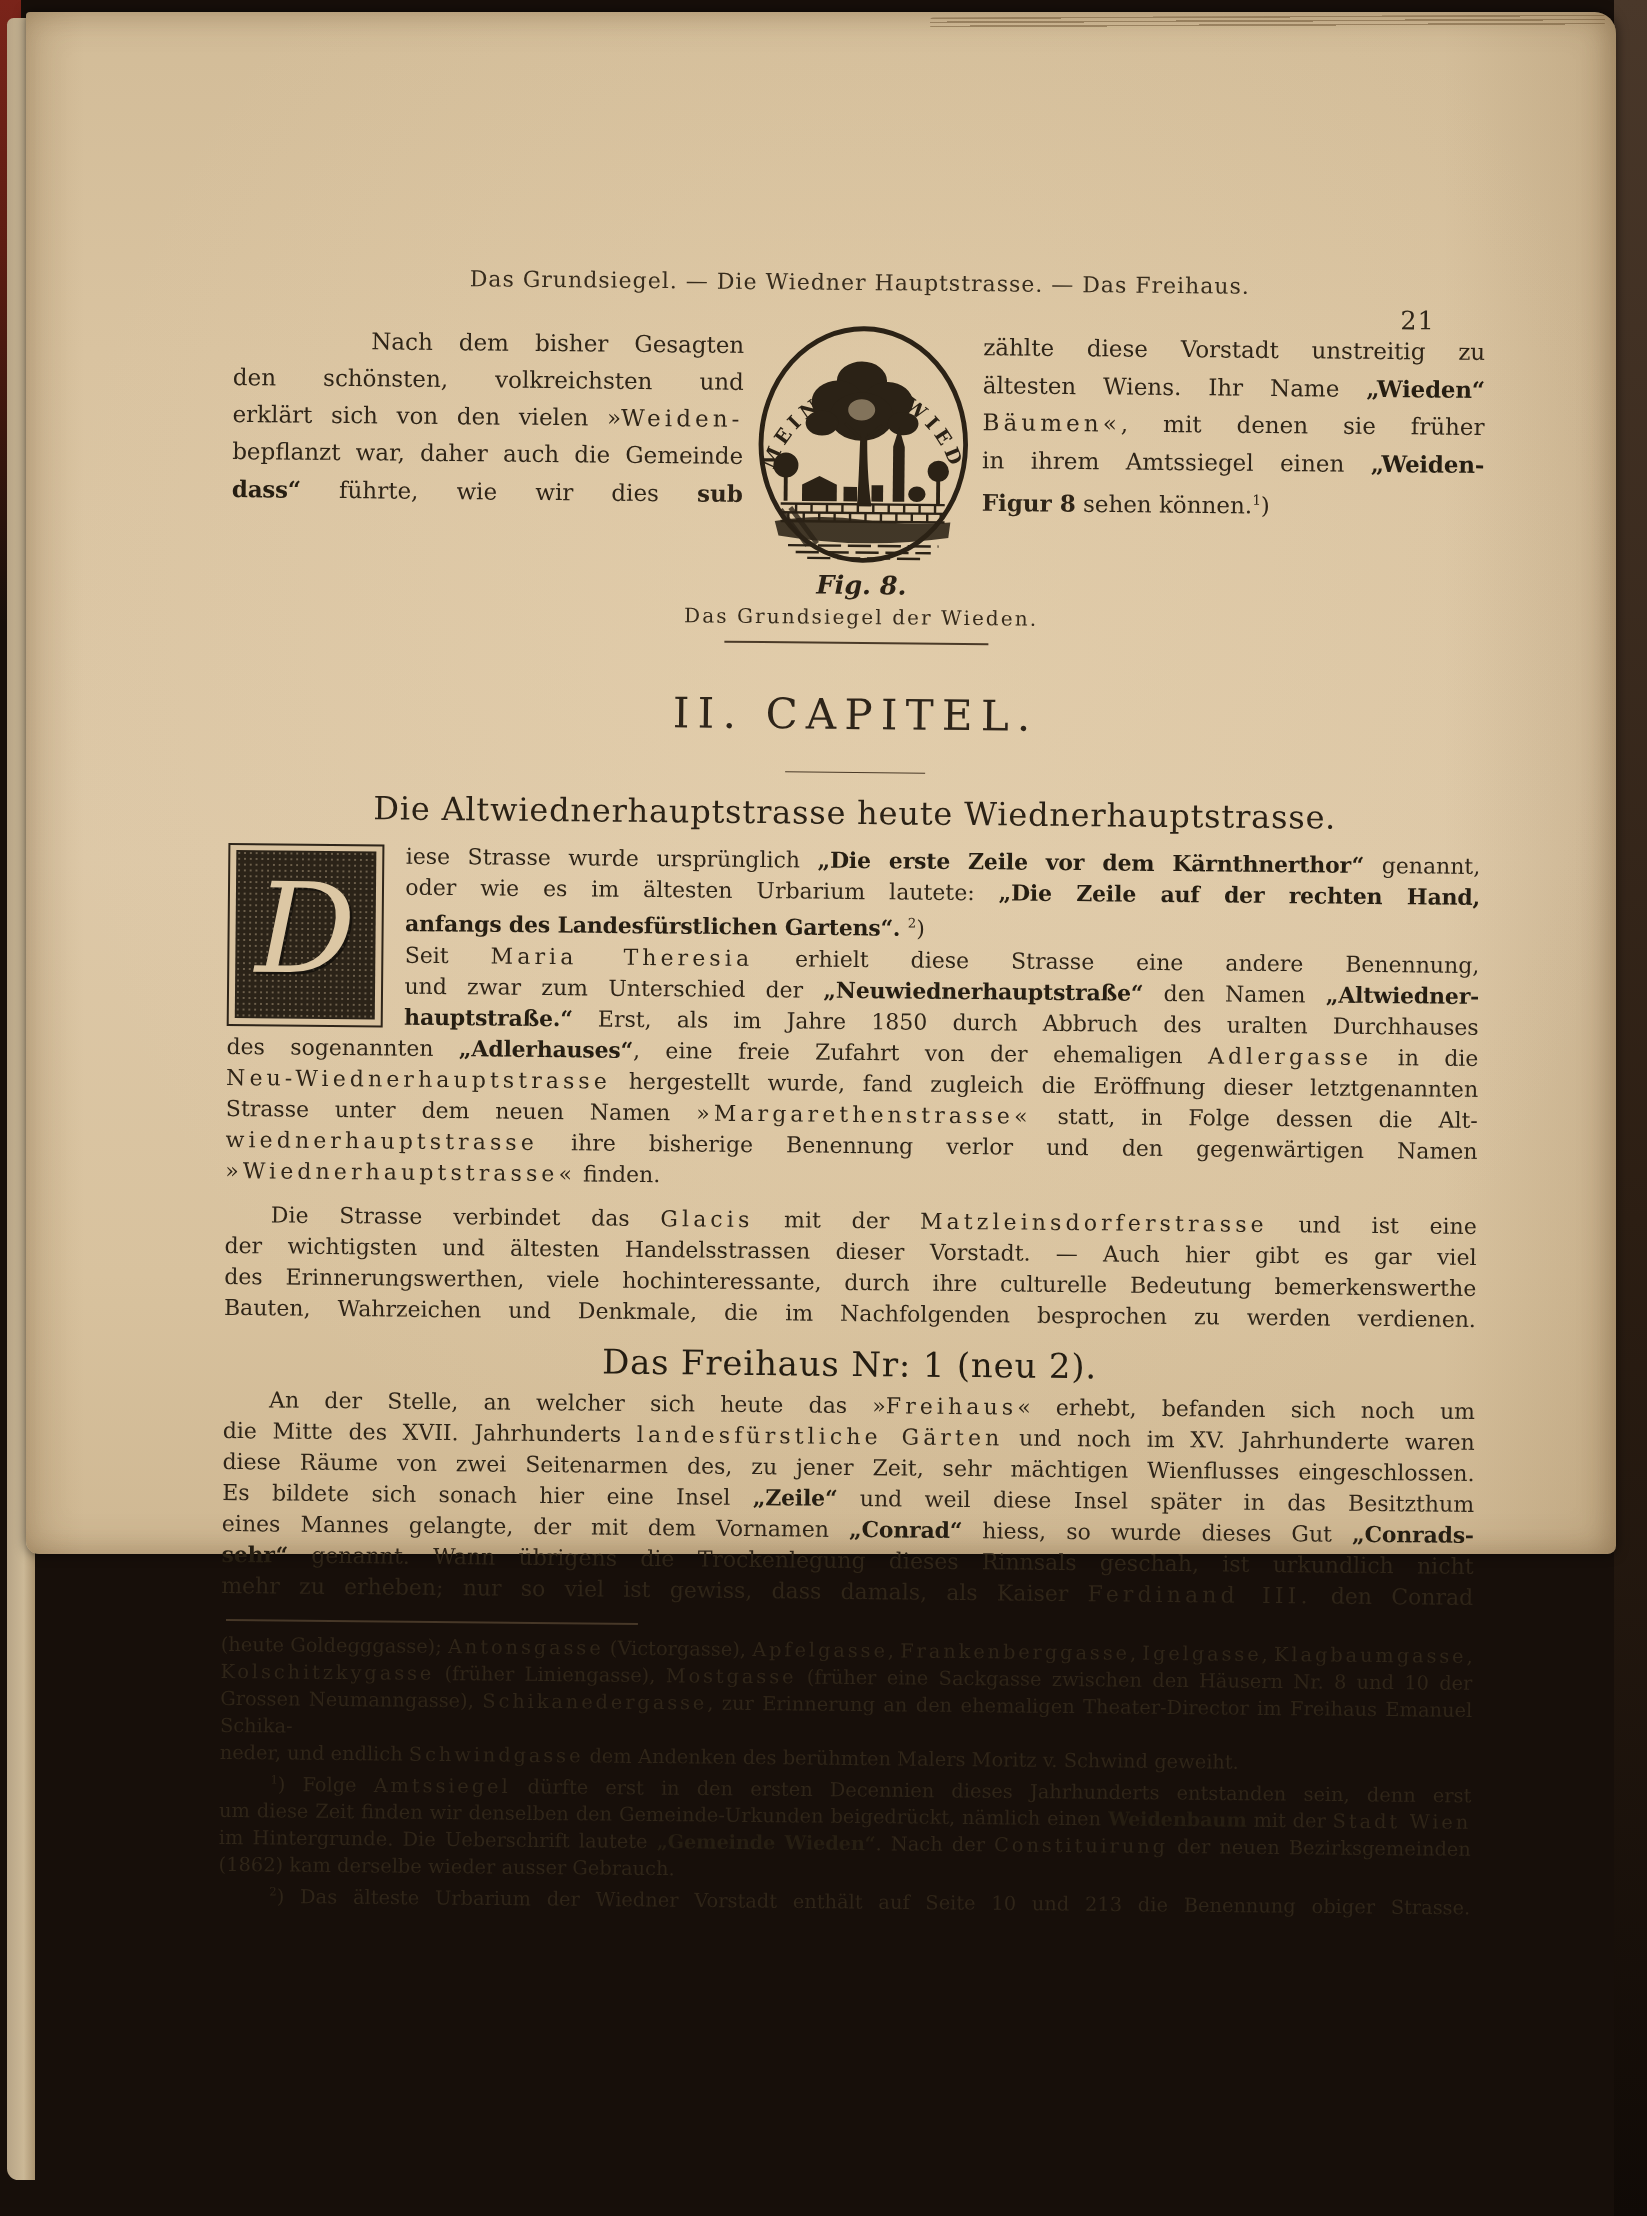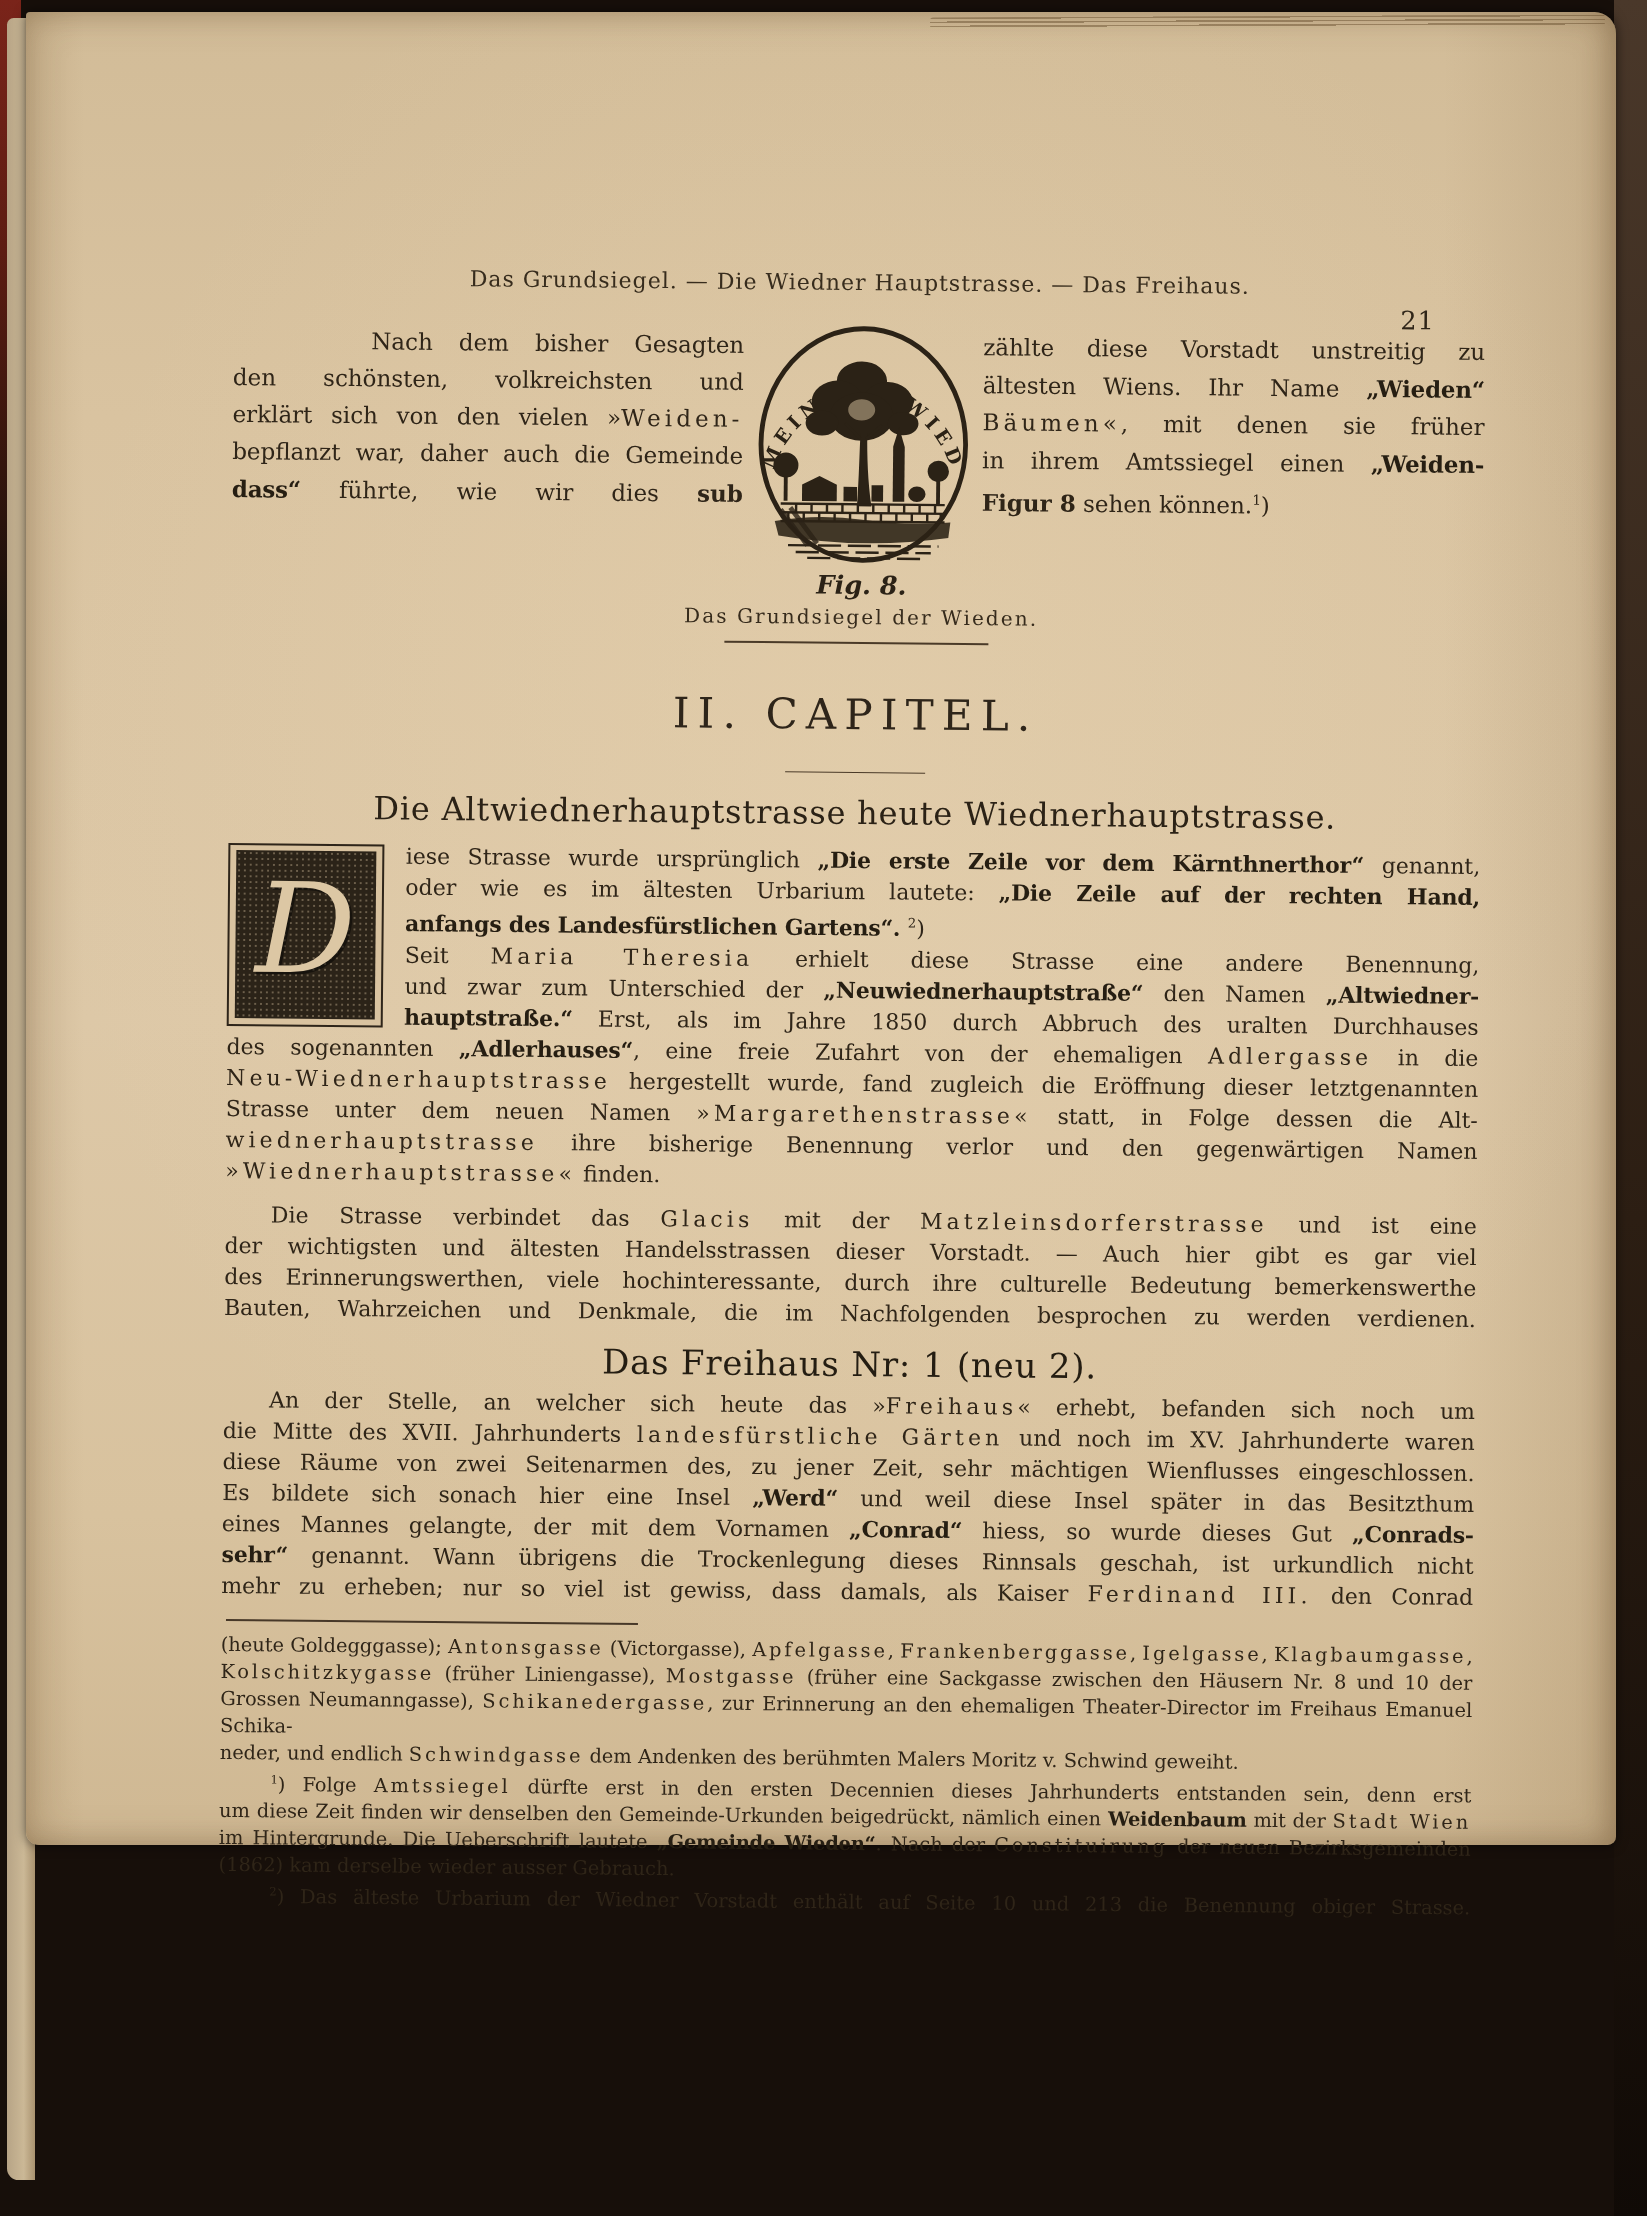--- a/index.html
+++ b/index.html
@@ -18,21 +18,21 @@
     position:absolute;right:0;top:0;width:33px;height:100%;
     background:linear-gradient(180deg,#4a382a 0%,#2c1e13 55%,#100a06 100%);
   }
   
   .page-edge-under{
     position:absolute;left:6.6px;top:18px;width:28px;height:2162px;
     background:linear-gradient(90deg,#b7a486 0%,#cbb896 60%,#a9926f 100%);
     border-radius:6.6px 0 0 11.5px;
   }
   .page{
-    position:absolute;left:26px;top:11.5px;width:1590px;height:1833px;
+    position:absolute;left:26px;top:11.5px;width:1590px;height:1542px;
     background:
       radial-gradient(ellipse 1153px 1318px at 52% 42%, rgba(235,215,180,.35), rgba(0,0,0,0) 70%),
       linear-gradient(90deg, rgba(120,90,50,.14) 0, rgba(120,90,50,0) 58px, rgba(120,90,50,0) 1417px, rgba(120,90,50,.18) 100%),
       linear-gradient(180deg,#d2bc98 0%,#d9c3a0 22%,#ddc8a7 55%,#d8c29e 82%,#cfb893 100%);
     border-radius:4.1px 21.4px 8.2px 13px;
     box-shadow: inset 0 0 38px rgba(92,62,30,.25), inset -10px 0 23px rgba(92,62,30,.22), 0 0 11.5px rgba(0,0,0,.6);
   }
   
   .edge-lines{
     position:absolute;top:4.1px;right:11.5px;width:675px;height:10.7px;
@@ -211,21 +211,21 @@
           <div class="tl ind"><span>Die Strasse verbindet das </span><span class="g">Glacis</span><span> mit der </span><span class="g">Matzleinsdorferstrasse</span><span> und ist eine</span></div>
           <div class="tl"><span>der wichtigsten und ältesten Handelsstrassen dieser Vorstadt. — Auch hier gibt es gar viel</span></div>
           <div class="tl"><span>des Erinnerungswerthen, viele hochinteressante, durch ihre culturelle Bedeutung bemerkenswerthe</span></div>
           <div class="tl"><span>Bauten, Wahrzeichen und Denkmale, die im Nachfolgenden besprochen zu werden verdienen.</span></div>
         </div>
       <h3>Das Freihaus Nr: 1 (neu 2).</h3>
       <div class="para">
           <div class="tl ind"><span>An der Stelle, an welcher sich heute das »</span><span class="g">Freihaus</span><span>« erhebt, befanden sich noch um</span></div>
           <div class="tl"><span>die Mitte des XVII. Jahrhunderts </span><span class="g">landesfürstliche Gärten</span><span> und noch im XV. Jahrhunderte waren</span></div>
           <div class="tl"><span>diese Räume von zwei Seitenarmen des, zu jener Zeit, sehr mächtigen Wienflusses eingeschlossen.</span></div>
-          <div class="tl"><span>Es bildete sich sonach hier eine Insel </span><span class="f">„Werd“</span><span> und weil diese Insel später in das Besitzthum</span></div>
+          <div class="tl"><span>Es bildete sich sonach hier eine Insel </span><span class="f">„Zeile“</span><span> und weil diese Insel später in das Besitzthum</span></div>
           <div class="tl"><span>eines Mannes gelangte, der mit dem Vornamen </span><span class="f">„Conrad“</span><span> hiess, so wurde dieses Gut </span><span class="f">„Conrads-</span></div>
           <div class="tl"><span class="f">sehr“</span><span> genannt. Wann übrigens die Trockenlegung dieses Rinnsals geschah, ist urkundlich nicht</span></div>
           <div class="tl"><span>mehr zu erheben; nur so viel ist gewiss, dass damals, als Kaiser </span><span class="g">Ferdinand III.</span><span> den Conrad</span></div>
         </div>
     </section>
 
     <div class="fnrule"></div>
 
     <section class="footnotes">
       <div class="fn">

